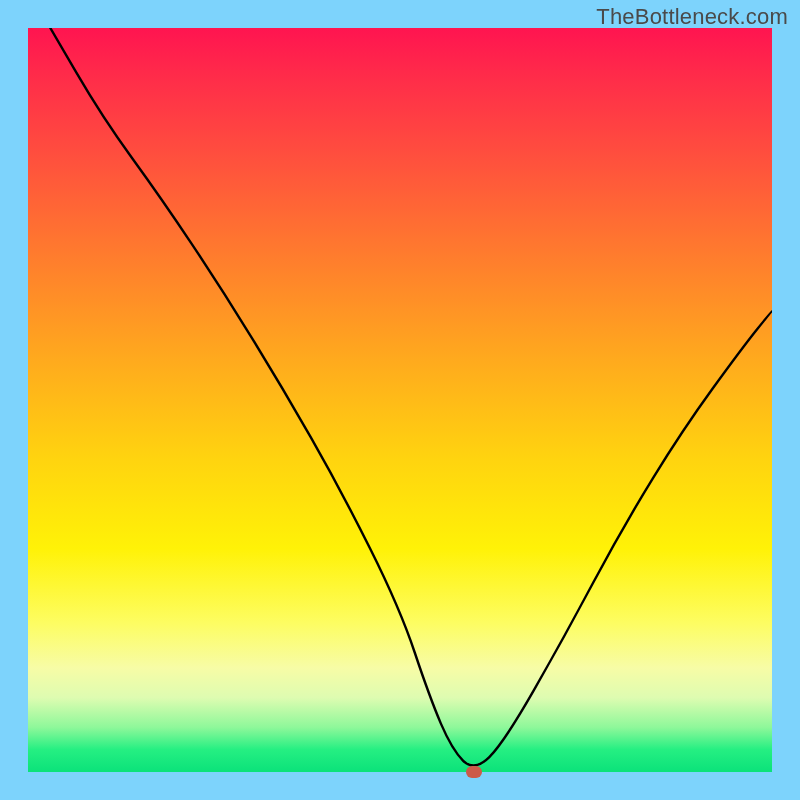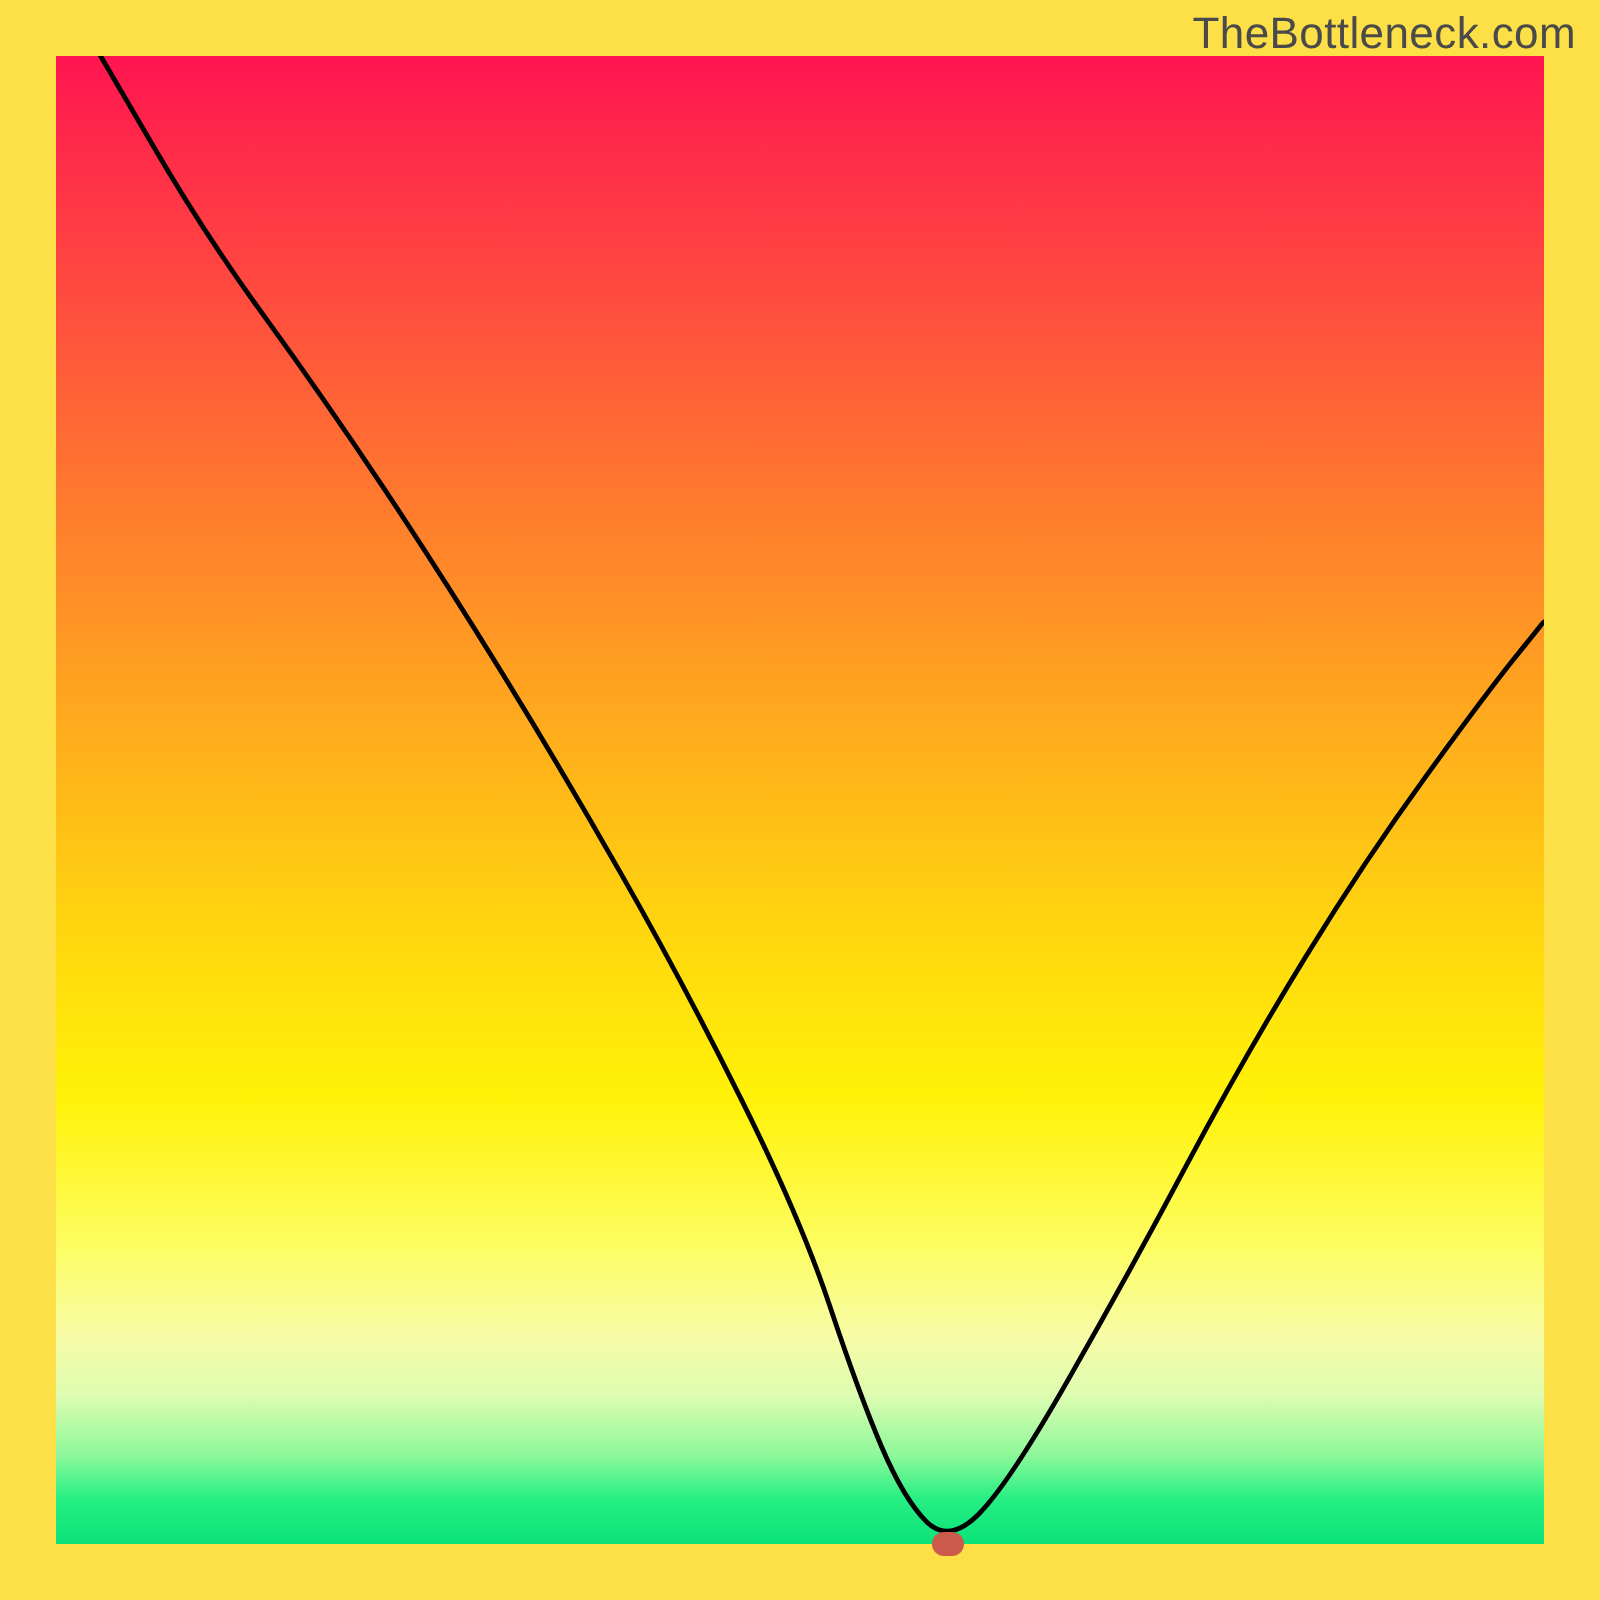--- a/index.html
+++ b/index.html
@@ -6,21 +6,21 @@
     margin: 0;
     padding: 0;
     width: 800px;
     height: 800px;
     overflow: hidden;
     font-family: Arial, Helvetica, sans-serif;
   }
   .frame {
     width: 800px;
     height: 800px;
-    background: #fde047;
+    background: #7dd3fc;
     position: relative;
   }
   .watermark {
     position: absolute;
     top: 4px;
     right: 12px;
     color: #4a4a4a;
     font-size: 22px;
     font-weight: 500;
     letter-spacing: 0.2px;

